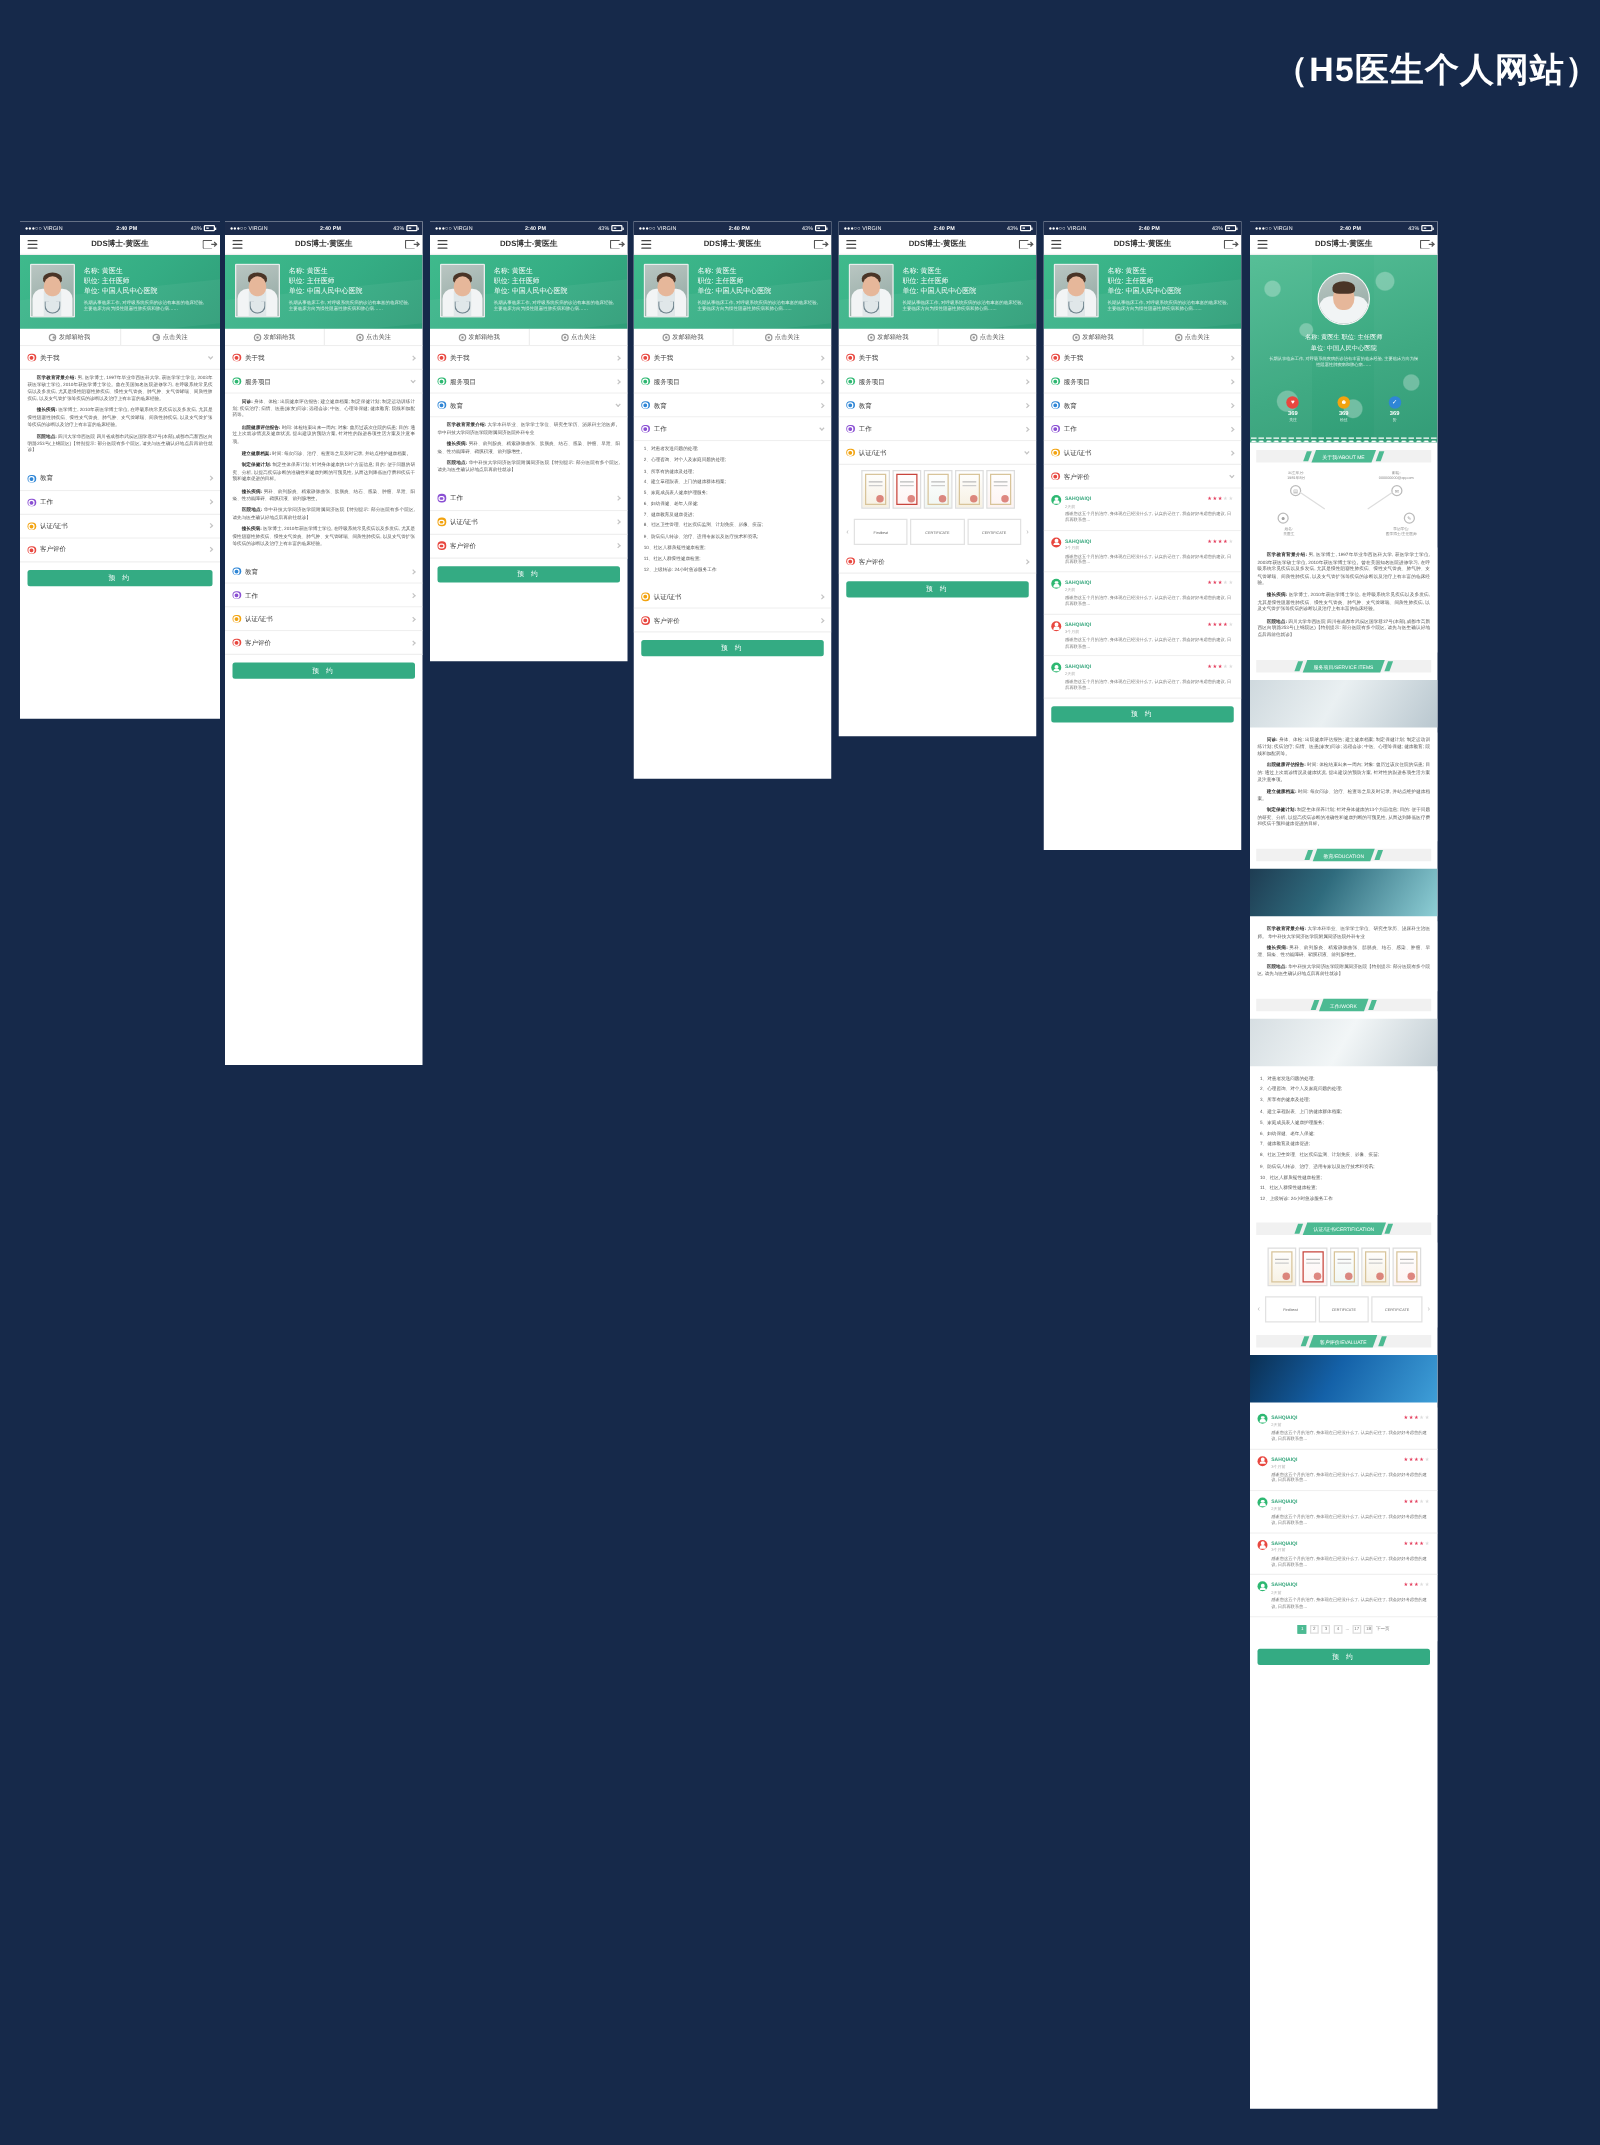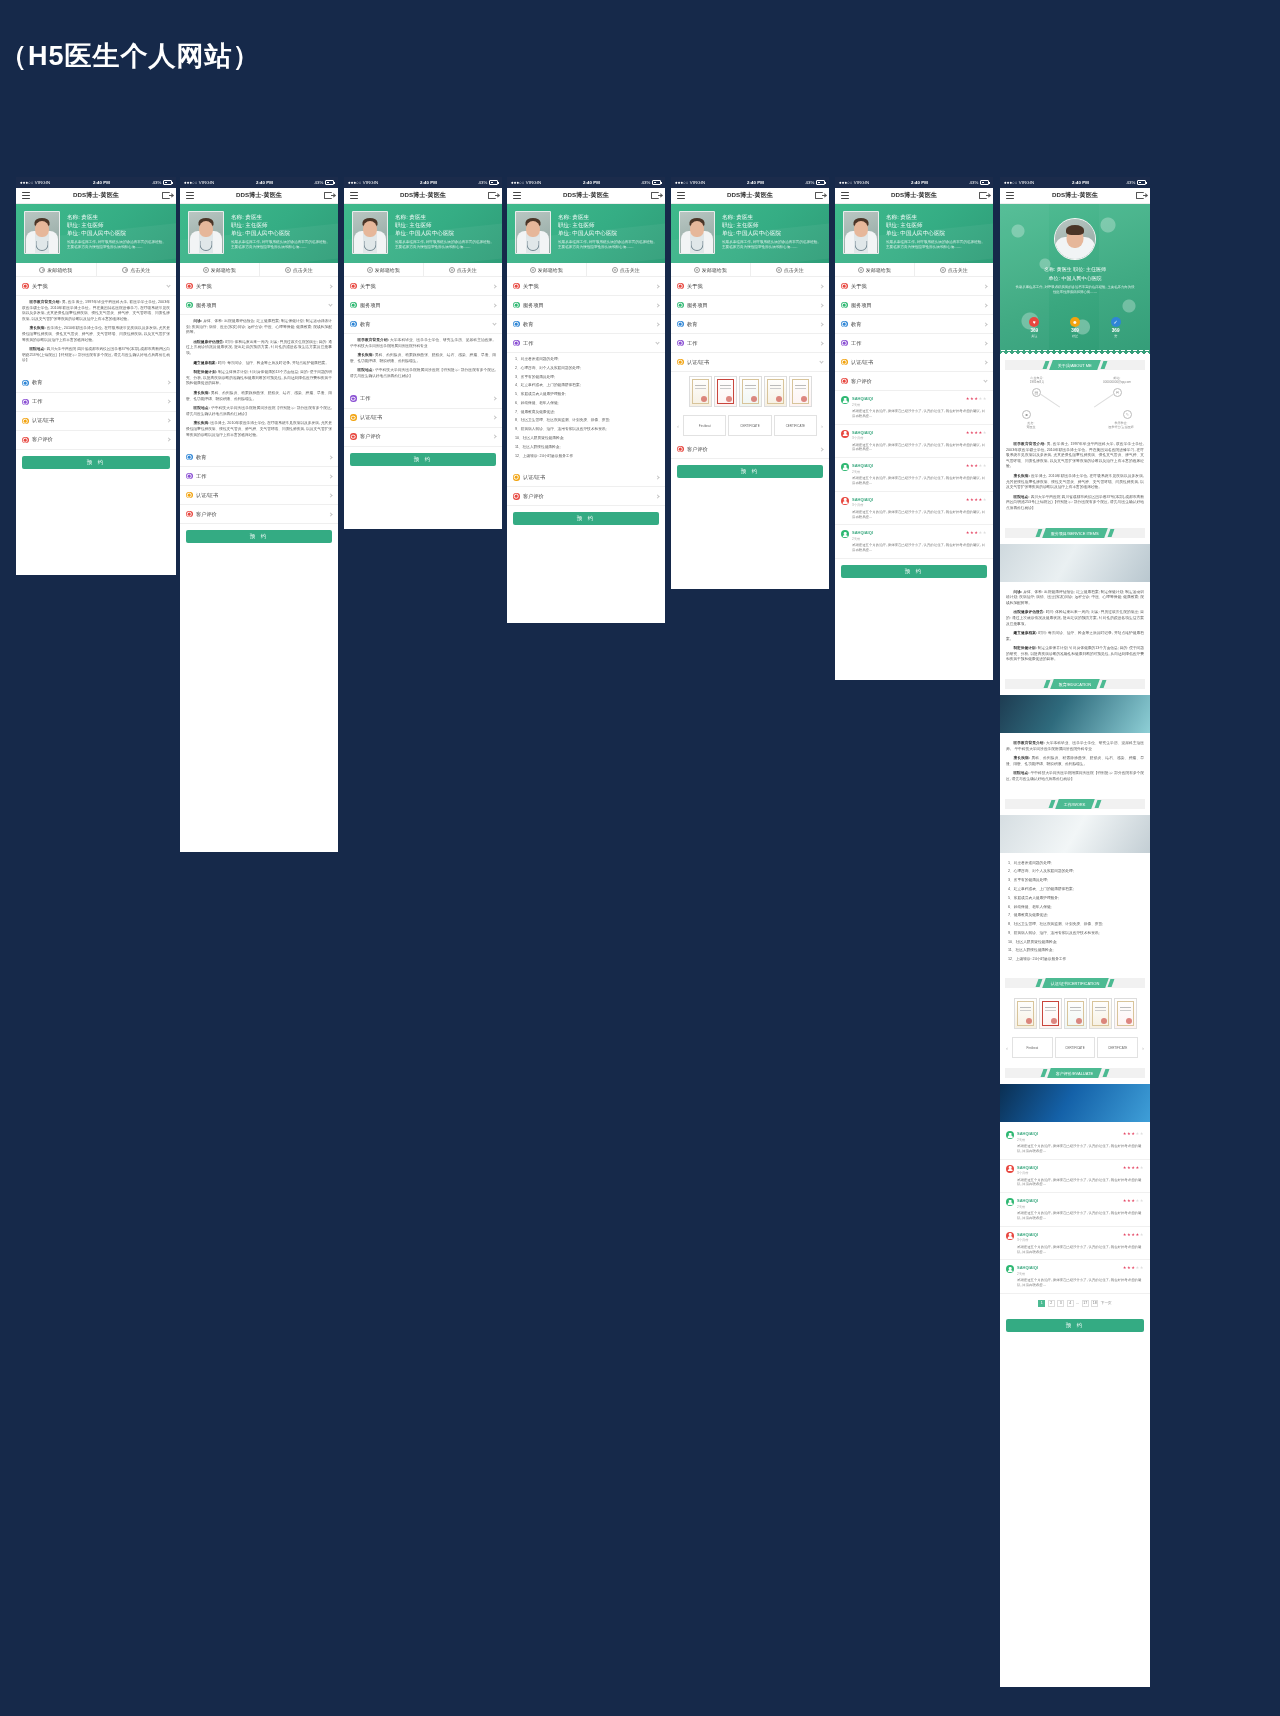--- a/index.html
+++ b/index.html
@@ -2,21 +2,21 @@
 <html><head>
 <meta charset="utf-8">
 <style>
   * { box-sizing: border-box; margin:0; padding:0; }
   body {
     background:#16294a;
     font-family:"Liberation Sans","DejaVu Sans",sans-serif;
     width:1280px; height:1716px; position:relative; overflow:hidden;
   }
   .page-title {
-    text-align:left; color:#fff; font-size:27px; font-weight:bold;
+    text-align:right; color:#fff; font-size:27px; font-weight:bold;
     letter-spacing:1px; padding-top:38px;
   }
   .board { position:relative; width:1280px; height:1640px; }
 
   
   .phone { position:absolute; background:#fff; overflow:hidden; }
   .statusbar {
     height:11px; background:#1b2b4b; color:#fff; font-size:4.3px;
     display:flex; align-items:center; padding:0 4px; letter-spacing:.1px;
   }

